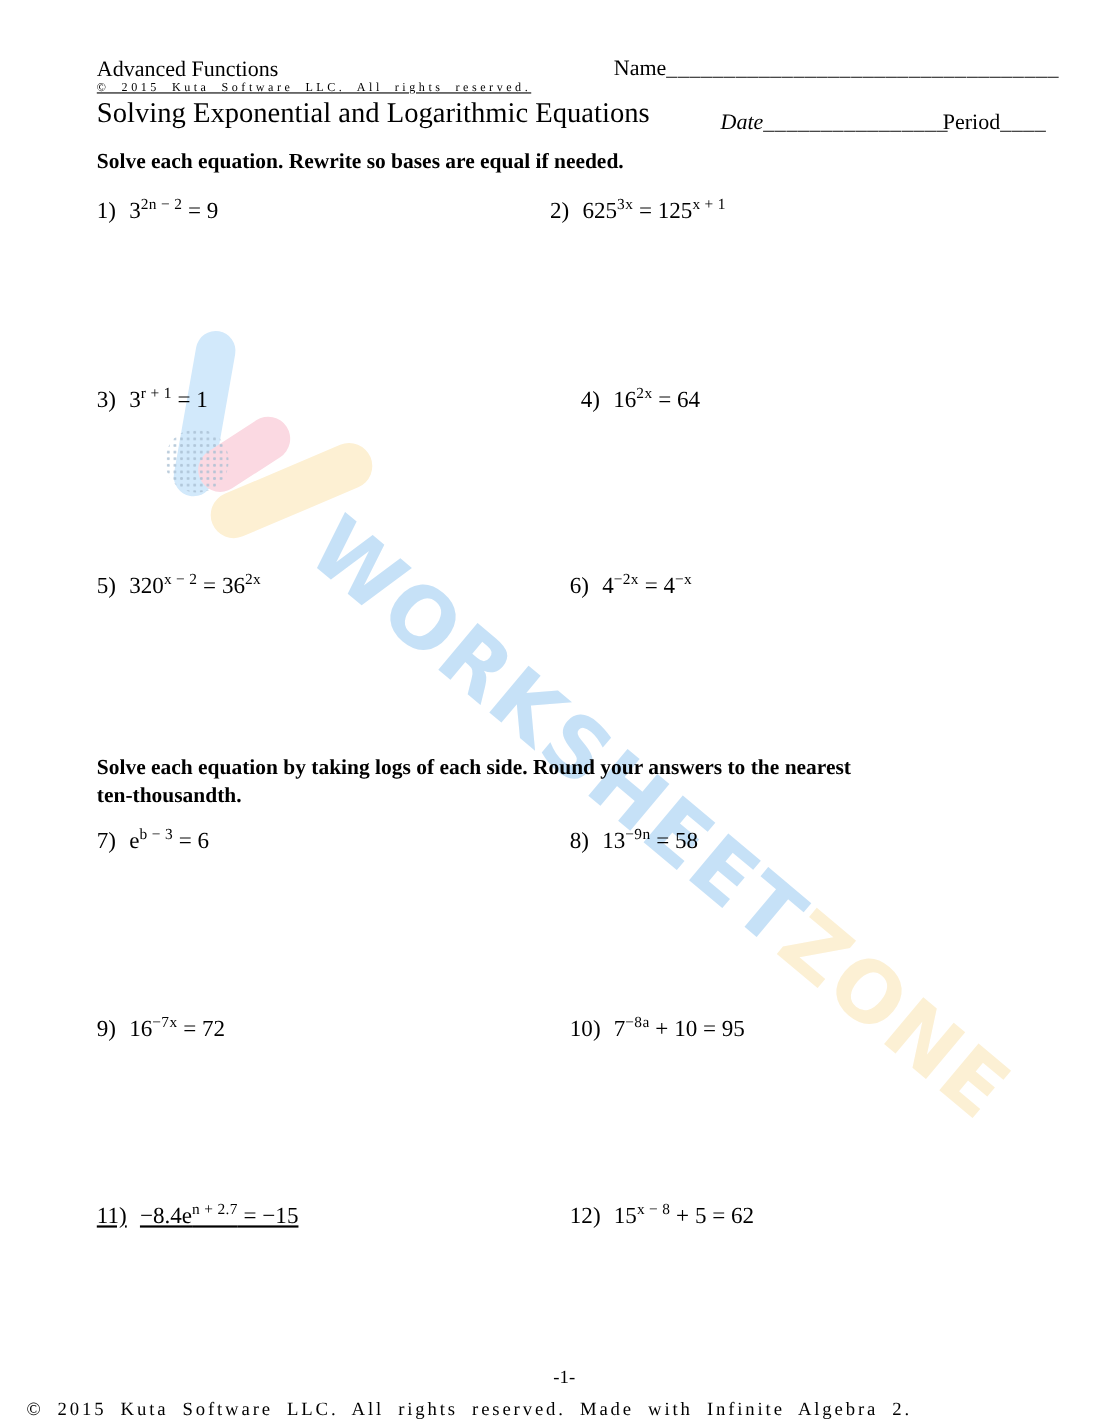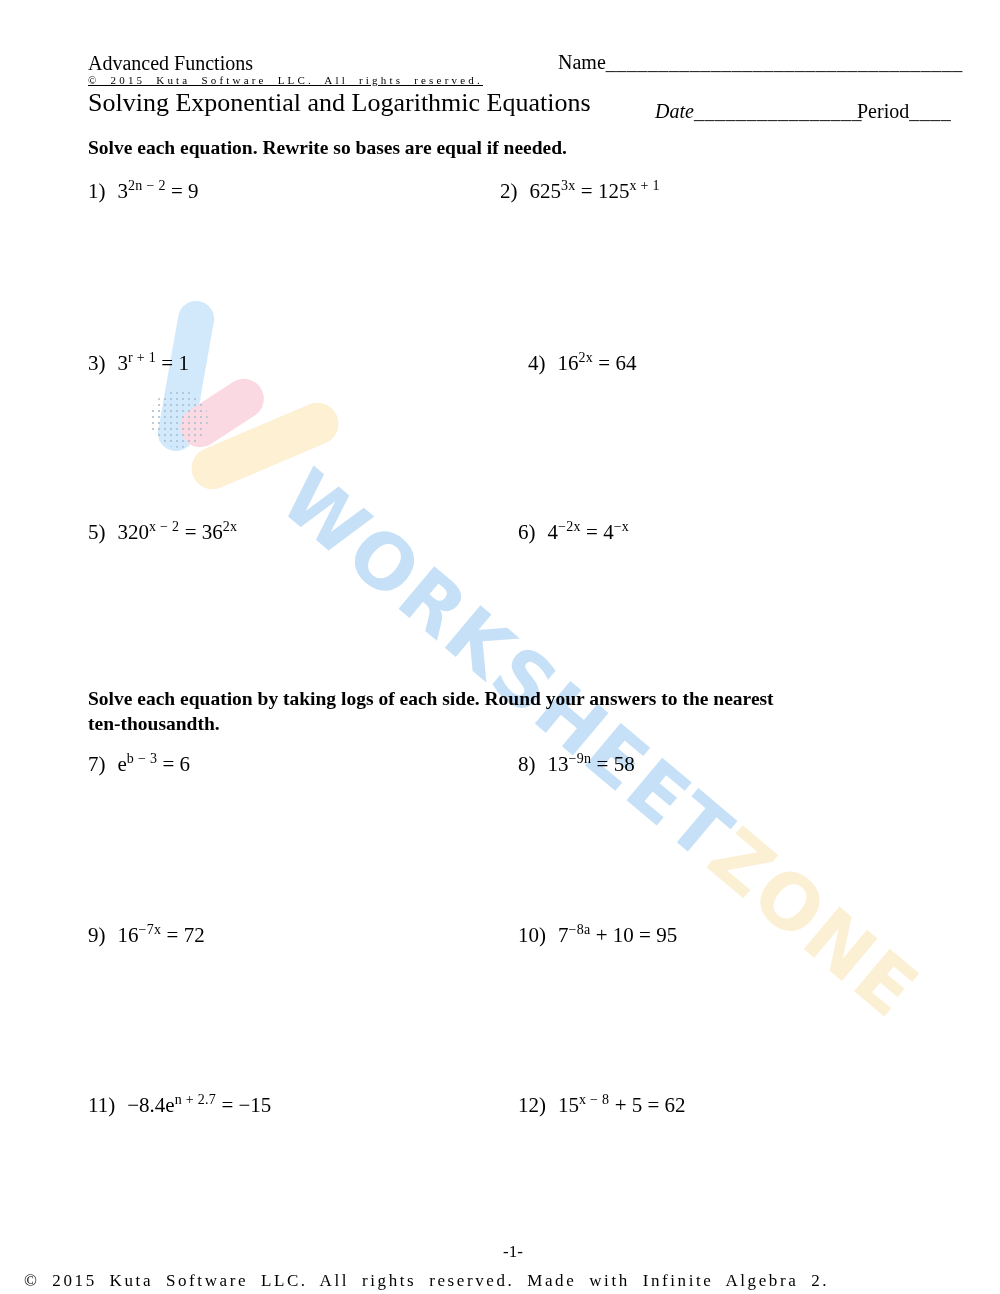--- a/index.html
+++ b/index.html
@@ -92,20 +92,20 @@
 
     <div class="abs instr instr2">
       <span>Solve each equation by taking logs of each side.  Round your answers to the nearest</span><br>
       <span>ten-thousandth.</span>
     </div>
 
     <div class="problem" style="left:88px;  top:752px;"><span class="pnum">7)</span><span class="pexpr"><span class="base">e</span><span class="sup">b − 3</span><span class="base"> = 6</span></span></div>
     <div class="problem" style="left:518px; top:752px;"><span class="pnum">8)</span><span class="pexpr"><span class="base">13</span><span class="sup">−9n</span><span class="base"> = 58</span></span></div>
     <div class="problem" style="left:88px;  top:923px;"><span class="pnum">9)</span><span class="pexpr"><span class="base">16</span><span class="sup">−7x</span><span class="base"> = 72</span></span></div>
     <div class="problem" style="left:518px; top:923px;"><span class="pnum">10)</span><span class="pexpr"><span class="base">7</span><span class="sup">−8a</span><span class="base"> + 10 = 95</span></span></div>
-    <div class="problem" style="left:88px;  top:1093px;"><span class="pnum">11)</span><span class="pexpr"><span class="base">−8.4e</span><span class="sup">n + 2.7</span><span class="base"> = −15</span></span></div>
+    <div class="problem" style="left:88px;  top:1093px;text-decoration:underline;"><span class="pnum">11)</span><span class="pexpr"><span class="base">−8.4e</span><span class="sup">n + 2.7</span><span class="base"> = −15</span></span></div>
     <div class="problem" style="left:518px; top:1093px;"><span class="pnum">12)</span><span class="pexpr"><span class="base">15</span><span class="sup">x − 8</span><span class="base"> + 5 = 62</span></span></div>
 
     <div class="abs page-num">-1-</div>
     <div class="abs copy-bottom">© 2015 Kuta Software LLC.  All rights reserved.  Made with Infinite Algebra 2.</div>
 
   </div>
 </div>
 
 </body></html>

